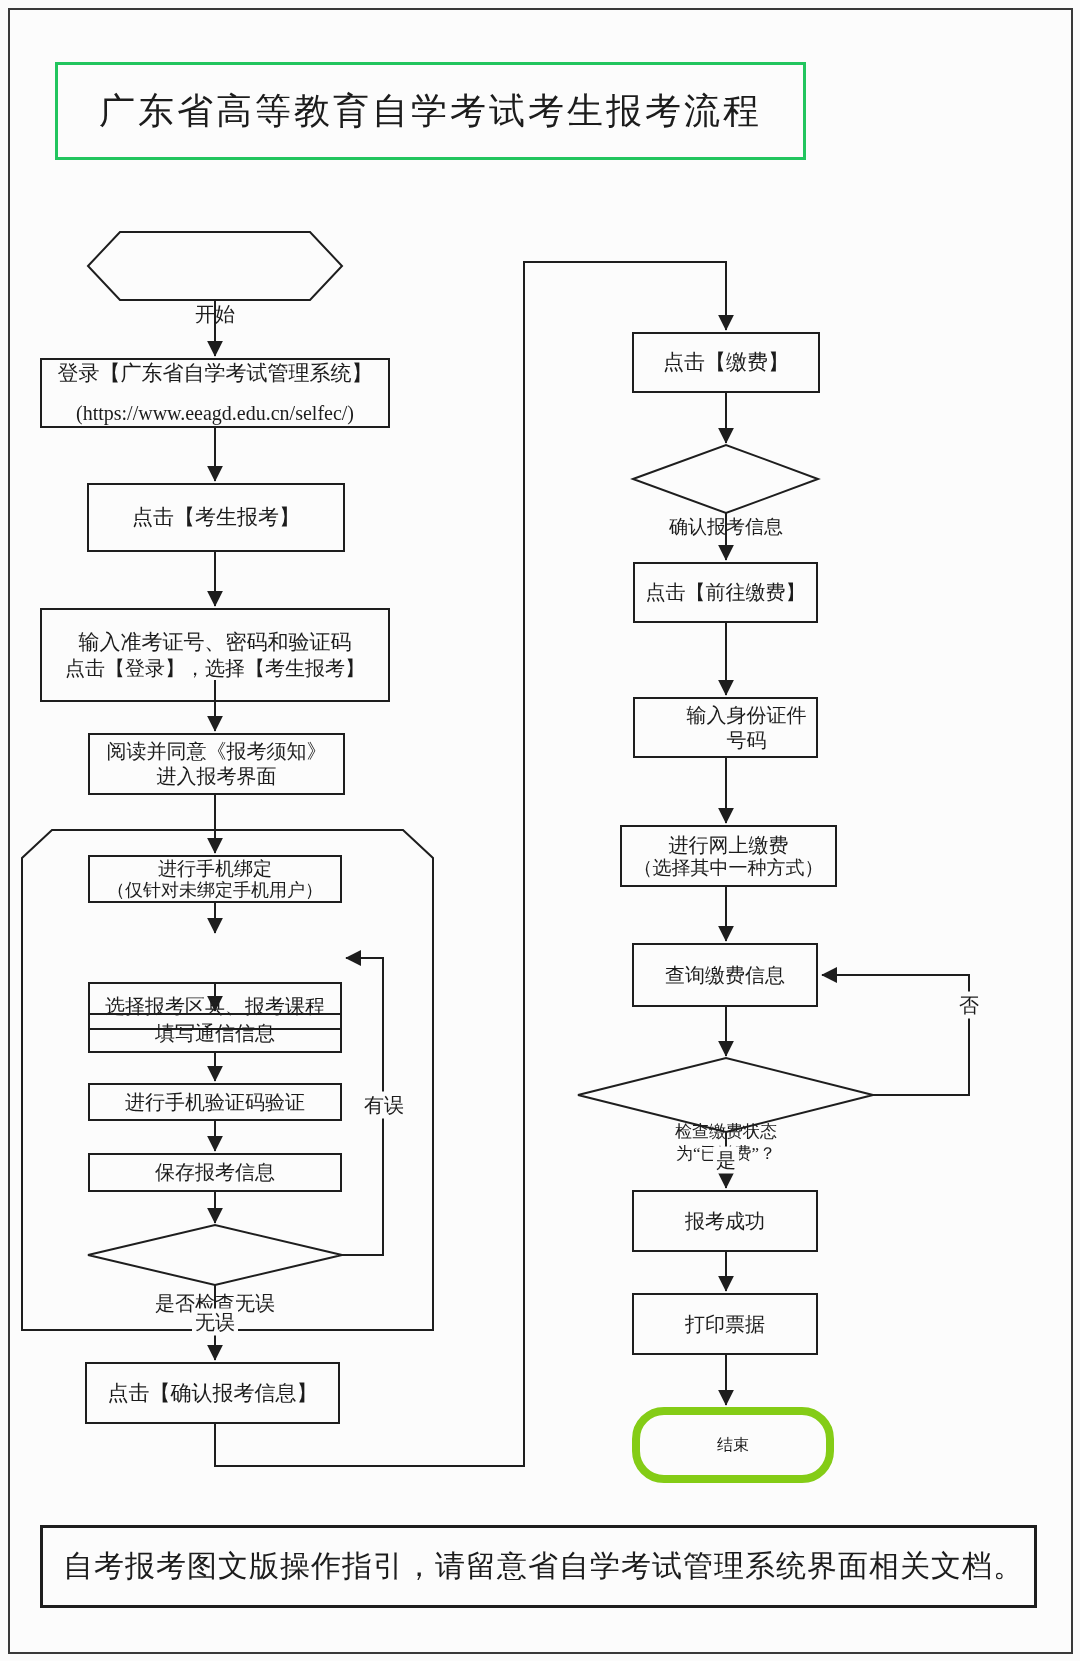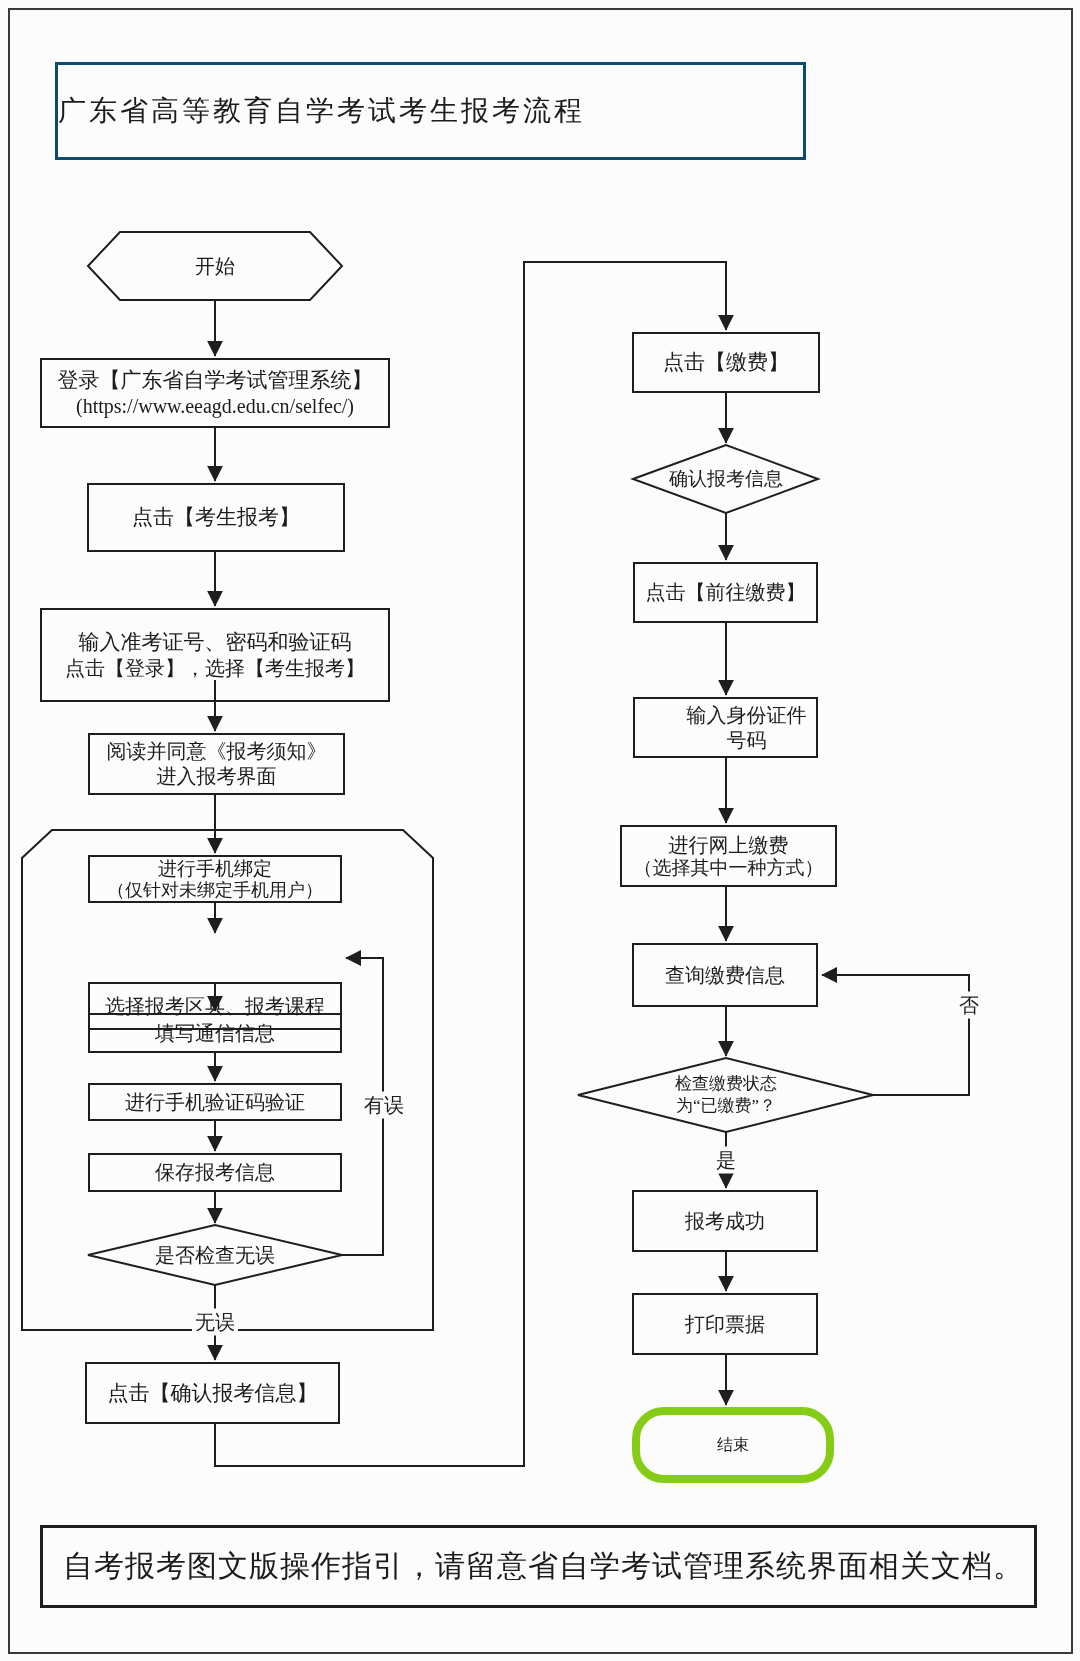--- a/index.html
+++ b/index.html
@@ -23,29 +23,30 @@
     text-align:center;
     background:transparent;
     box-sizing:border-box;
     line-height:1.25;
   }
   .node .l1{font-size:21px;}
   .node .l2{font-size:20px;}
   .single{font-size:21px;}
   .title-box{
     position:absolute;left:55px;top:62px;width:745px;height:92px;
-    border:3px solid #0c4a6e;
-    display:flex;align-items:center;
-    font-size:28px;letter-spacing:3px;
+    border:3px solid #22c55e;
+    display:flex;align-items:center;justify-content:center;
+    font-size:36px;letter-spacing:3px;
   }
   .shape-label{
     position:absolute;
     display:flex;flex-direction:column;justify-content:center;align-items:center;
     text-align:center;font-size:20px;line-height:1.25;
     transform:translate(-50%,-50%);
+    margin-top:48px;
   }
   .edge-label{
     position:absolute;transform:translate(-50%,-50%);
     font-size:20px;background:#fcfcfc;padding:0 3px;
   }
   .stadium{
     position:absolute;border:8px solid #84cc16;border-radius:32px;
     display:flex;align-items:center;justify-content:center;font-size:16px;
   }
   .note-box{
@@ -108,21 +109,21 @@
   </svg>
 
   <div class="title-box">
     <span>广东省高等教育自学考试考生报考流程</span>
   </div>
 
   <div class="shape-label" style="left:215px;top:266px;">
     <span>开始</span>
   </div>
 
-  <div class="node" style="left:40px;top:358px;width:350px;height:70px;">
+  <div class="node" style="left:40px;top:358px;width:350px;height:70px;justify-content:space-between;">
     <div class="l1">登录【广东省自学考试管理系统】</div>
     <div class="l2">(https://www.eeagd.edu.cn/selfec/)</div>
   </div>
 
   <div class="node" style="left:87px;top:483px;width:258px;height:69px;">
     <div class="single">点击【考生报考】</div>
   </div>
 
   <div class="node" style="left:40px;top:608px;width:350px;height:94px;">
     <div class="l1">输入准考证号、密码和验证码</div>

